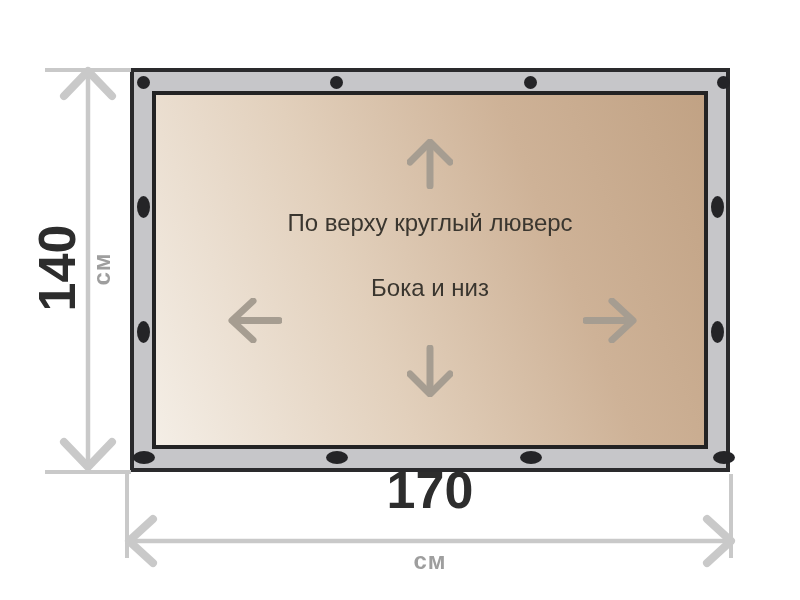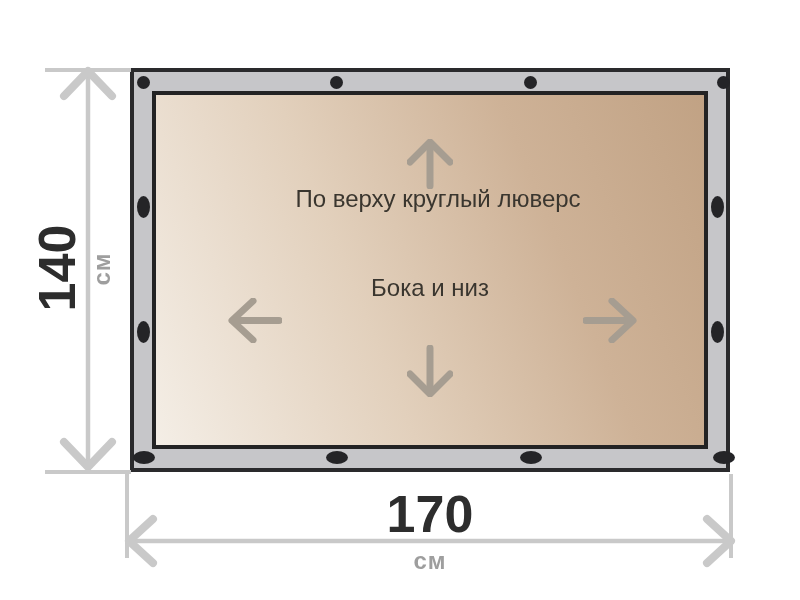--- a/index.html
+++ b/index.html
@@ -30,37 +30,37 @@
 
   
   .fab-arrow{position:absolute;}
   .fab-arrow svg{display:block;}
 
   
   .note{
     position:absolute;left:0;width:100%;text-align:center;
     color:#3a362f;font-size:24px;line-height:31px;white-space:nowrap;
   }
-  .note-top{top:88px;margin-left:8px;}
+  .note-top{top:112px;}
   .note-center{top:177px;text-align:center;}
 
   
   .ext{position:absolute;background:#c9c9c9;}
   .dim-svg{position:absolute;}
   .dim-value{
     position:absolute;color:#2d2d2d;font-size:52px;font-weight:bold;
     text-align:center;line-height:56px;white-space:nowrap;
   }
   .dim-unit{
     position:absolute;color:#9e9e9e;font-size:24px;font-weight:bold;
     text-align:center;line-height:26px;letter-spacing:1px;white-space:nowrap;
   }
   .rot{transform:rotate(-90deg);transform-origin:center center;}
 
-  .dim-value-h{left:310px;top:486px;width:240px;}
+  .dim-value-h{left:310px;top:462px;width:240px;}
   .dim-unit-h{left:380px;top:548px;width:100px;}
   .dim-value-v{left:-23px;top:240px;width:160px;height:56px;}
   .dim-unit-v{left:62px;top:256px;width:80px;height:26px;}
 </style>
 </head>
 <body>
 
 <div class="canvas">
 
   <div class="frame">

